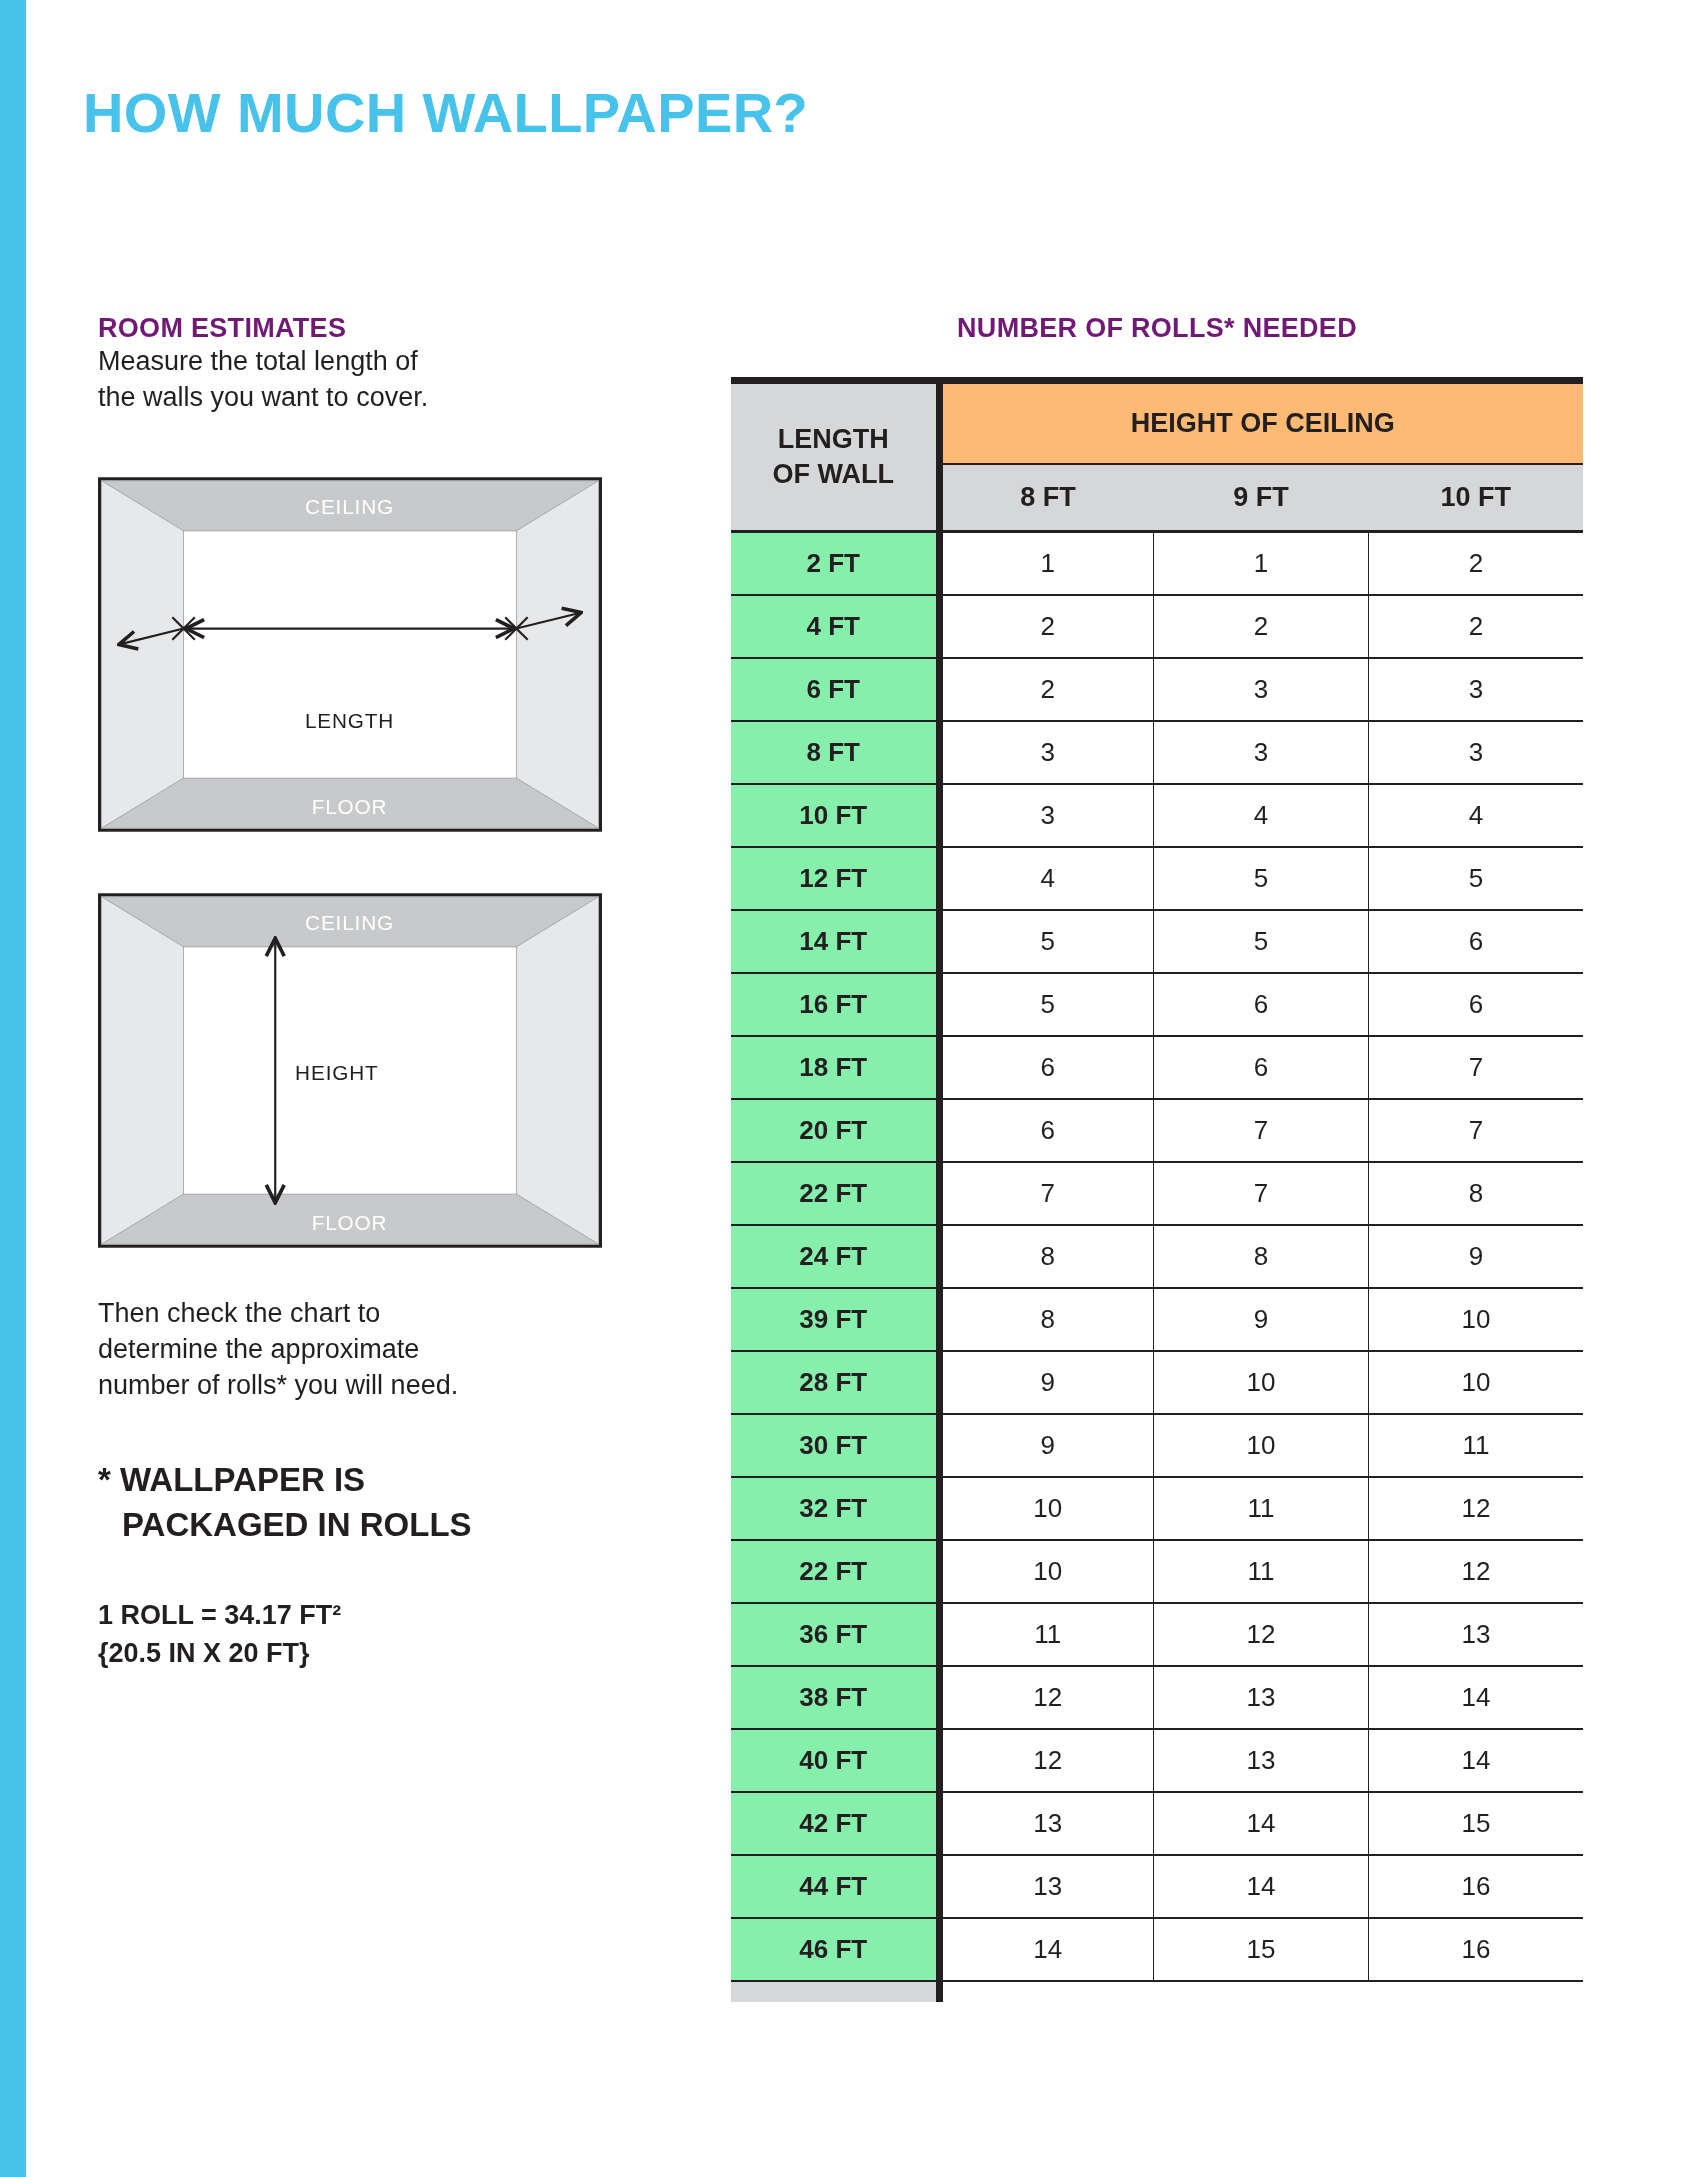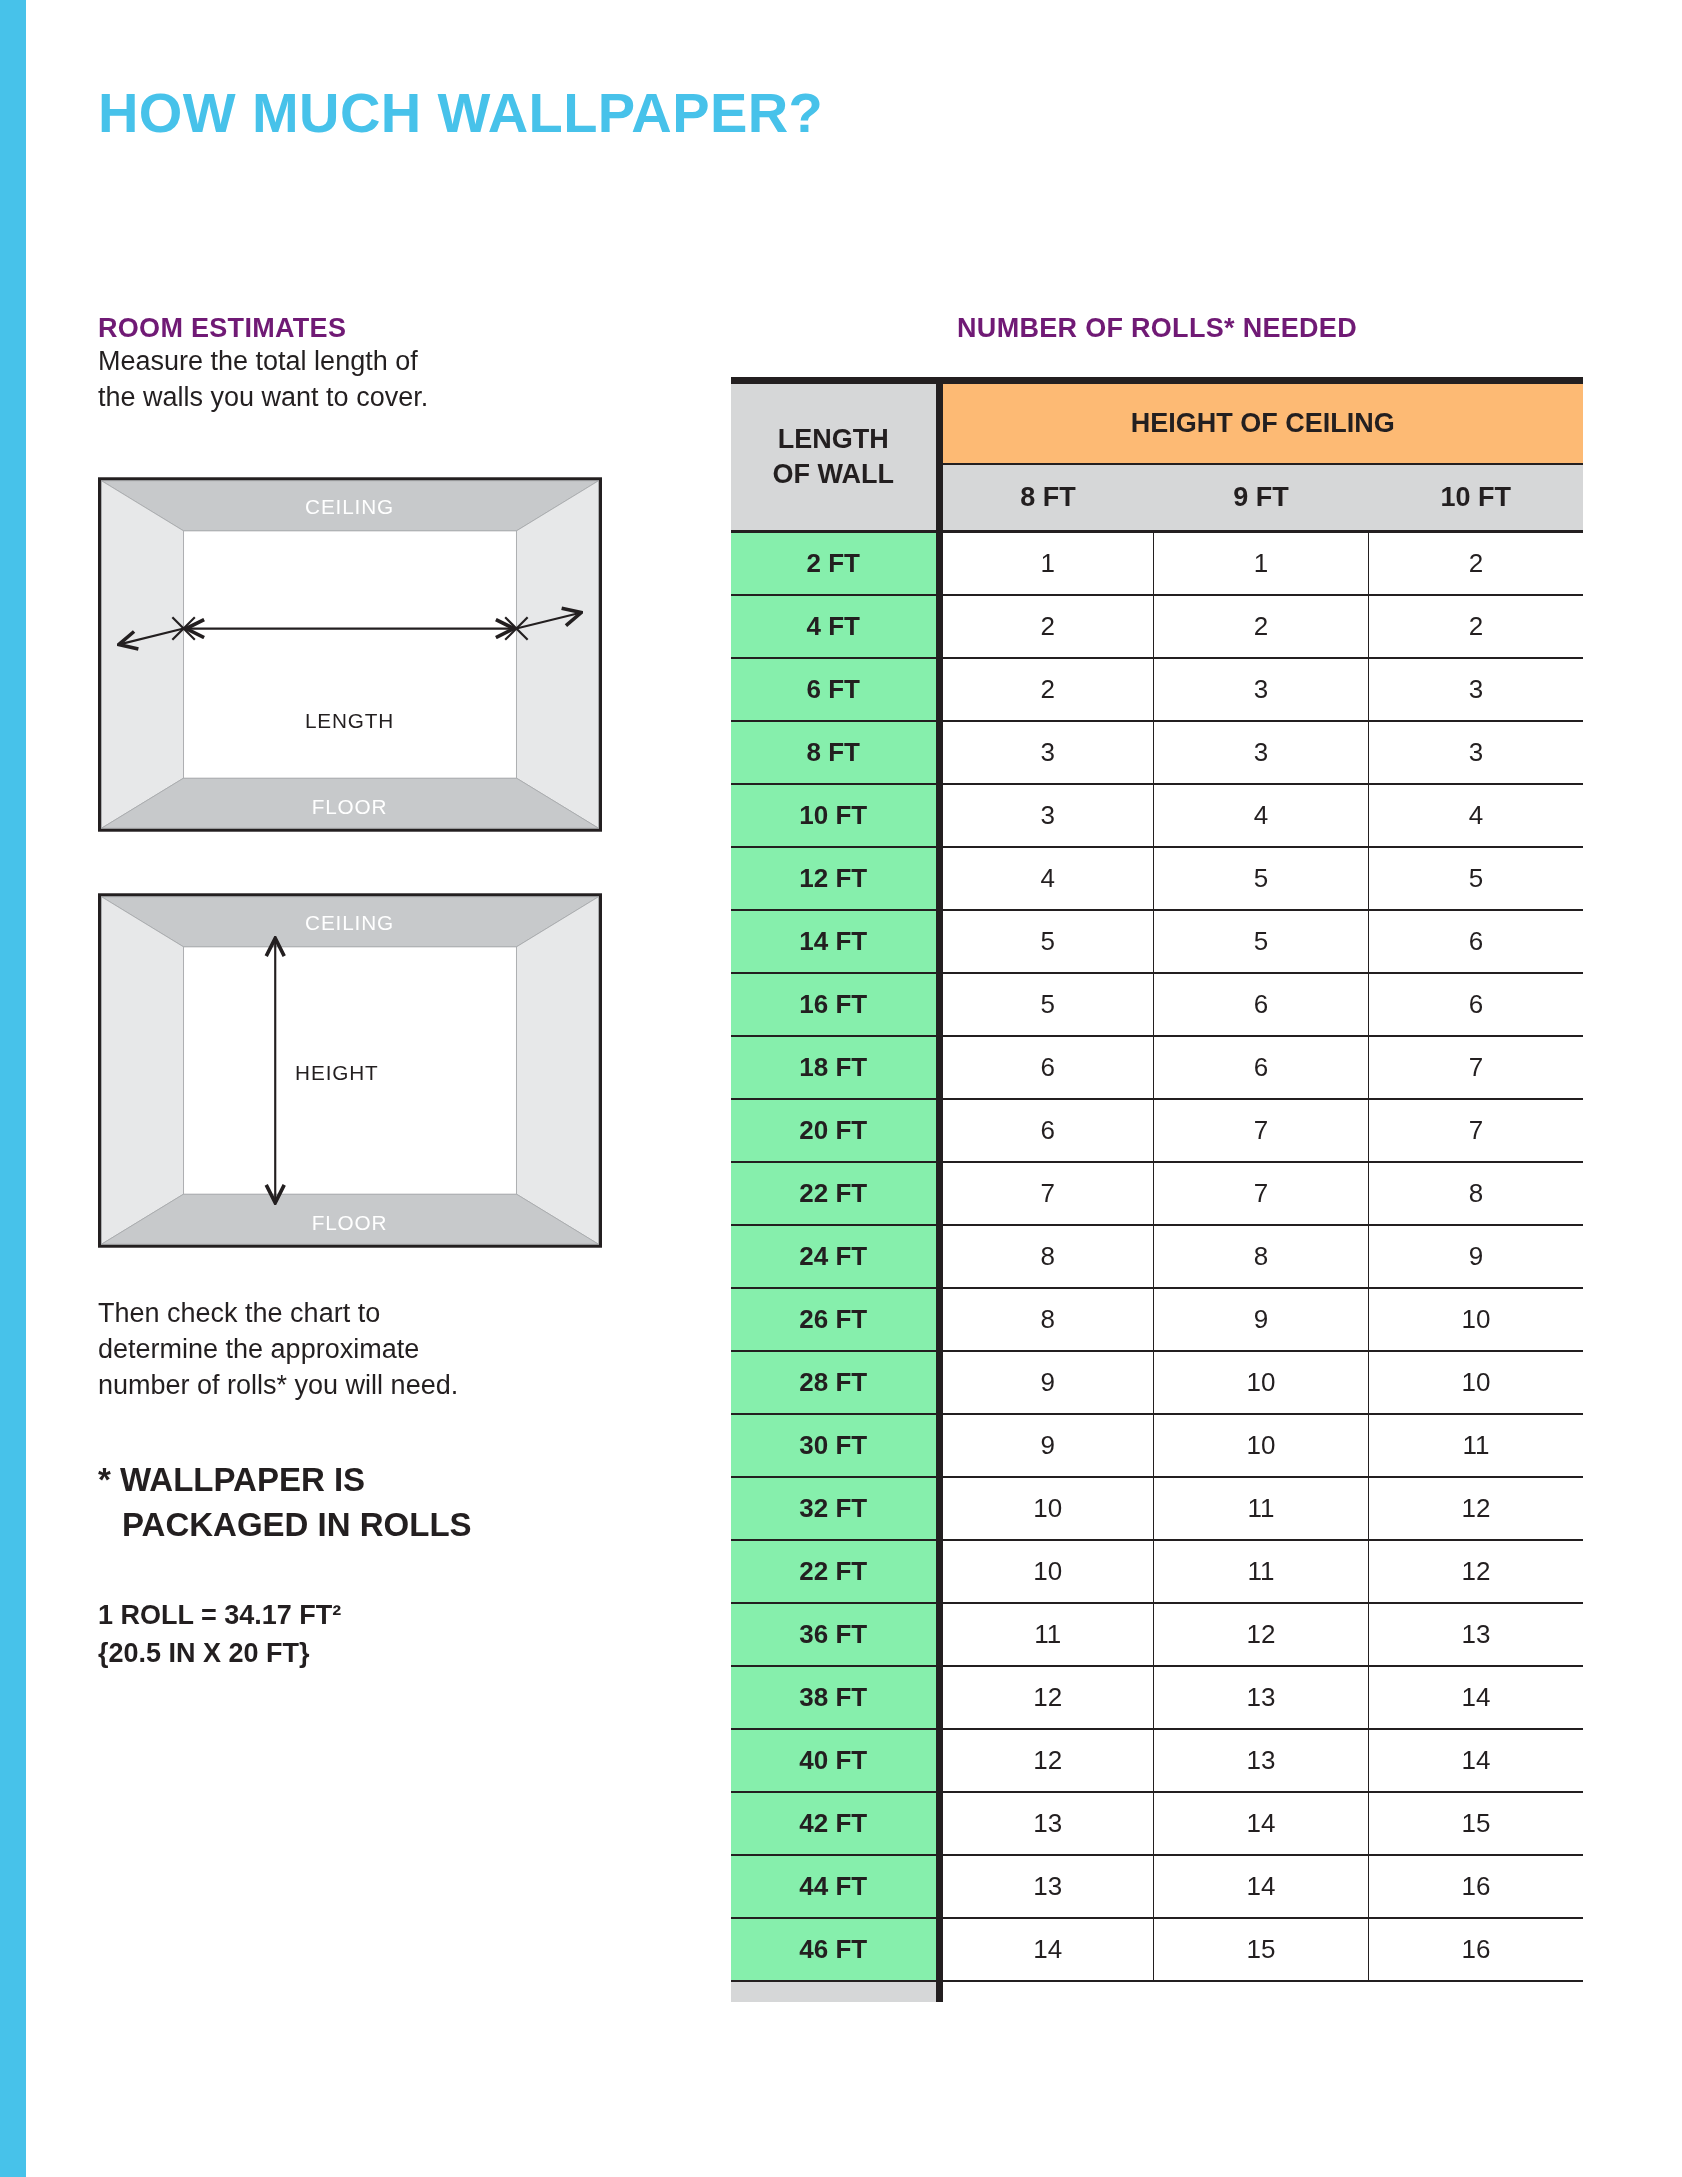--- a/index.html
+++ b/index.html
@@ -16,21 +16,21 @@
 
   .accent-bar {
     position: absolute;
     left: 0; top: 0;
     width: 26px; height: 100%;
     background: #47c2ea;
   }
 
   .title {
     position: absolute;
-    left: 98px; top: 80px;
+    left: 83px; top: 80px;
     font-size: 56px;
     font-weight: 900;
     color: #47c2ea;
     letter-spacing: 0.4px;
     margin: 0;
   }
 
   .left-col {
     position: absolute;
     left: 98px; top: 313px;
@@ -296,21 +296,21 @@
             <td class="cell">7</td>
             <td class="cell">8</td>
           </tr>
           <tr>
             <td class="row-label">24 FT</td>
             <td class="cell">8</td>
             <td class="cell">8</td>
             <td class="cell">9</td>
           </tr>
           <tr>
-            <td class="row-label">26 FT</td>
+            <td class="row-label">39 FT</td>
             <td class="cell">8</td>
             <td class="cell">9</td>
             <td class="cell">10</td>
           </tr>
           <tr>
             <td class="row-label">28 FT</td>
             <td class="cell">9</td>
             <td class="cell">10</td>
             <td class="cell">10</td>
           </tr>

